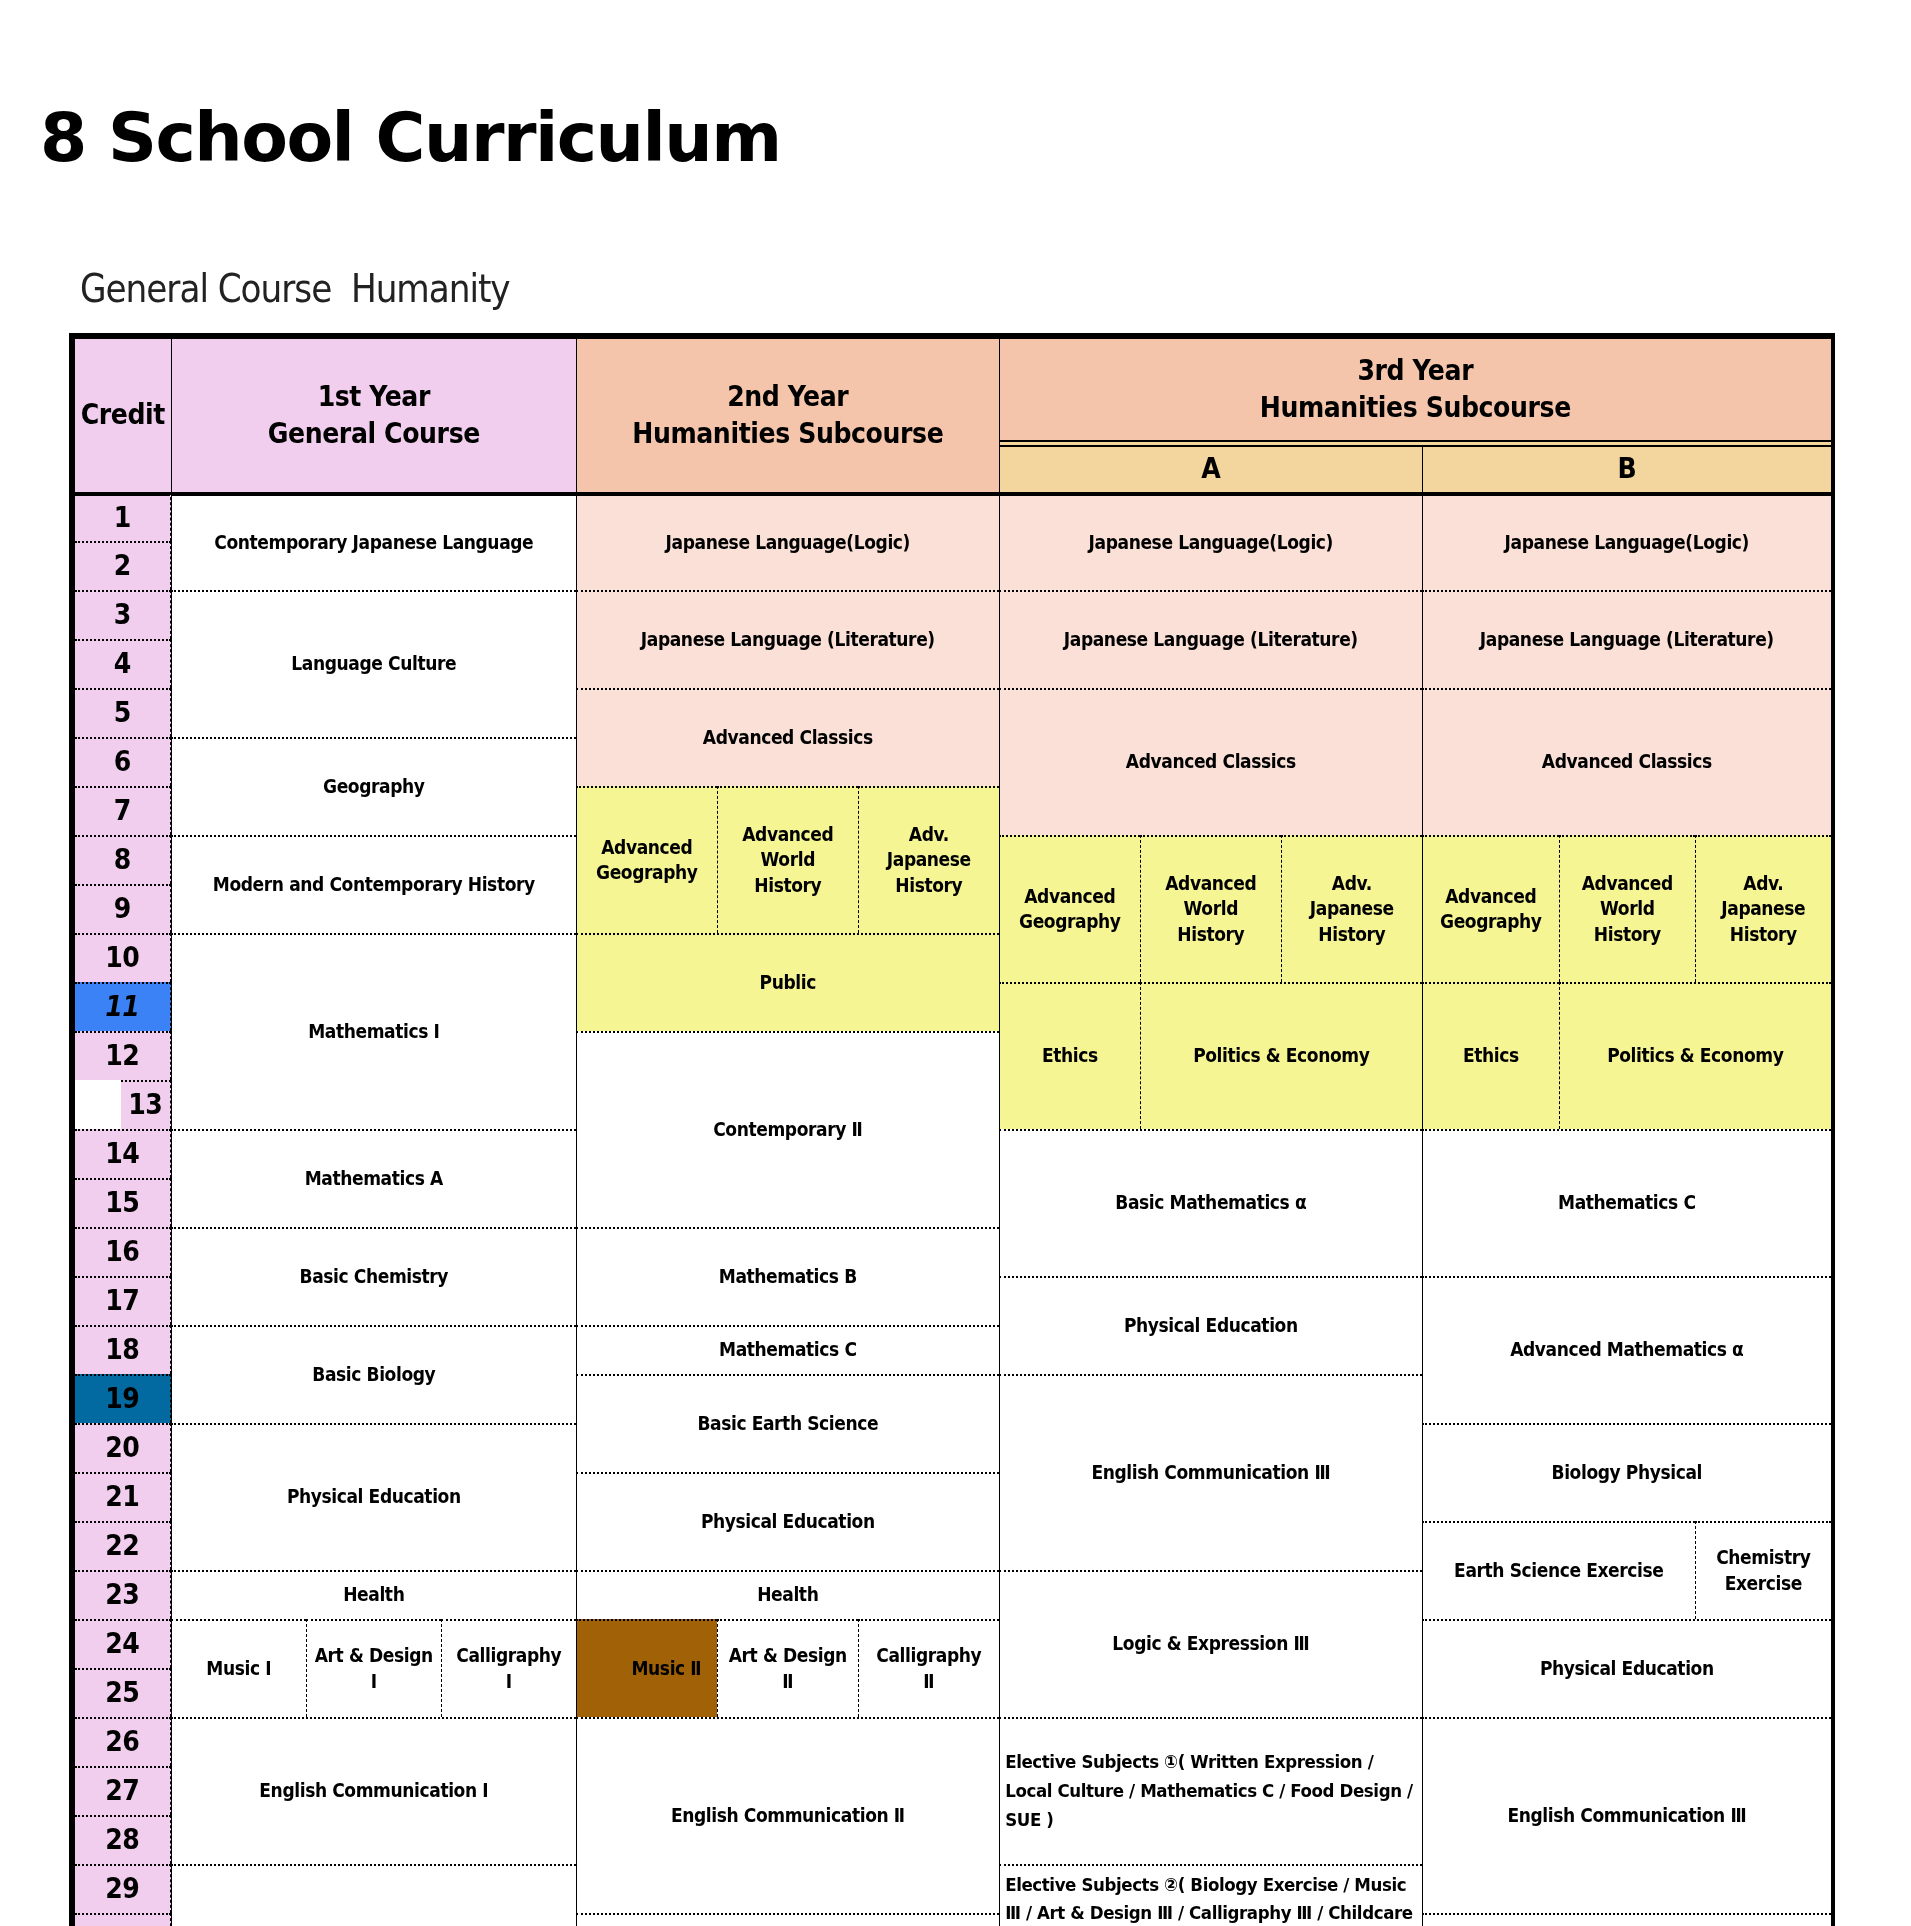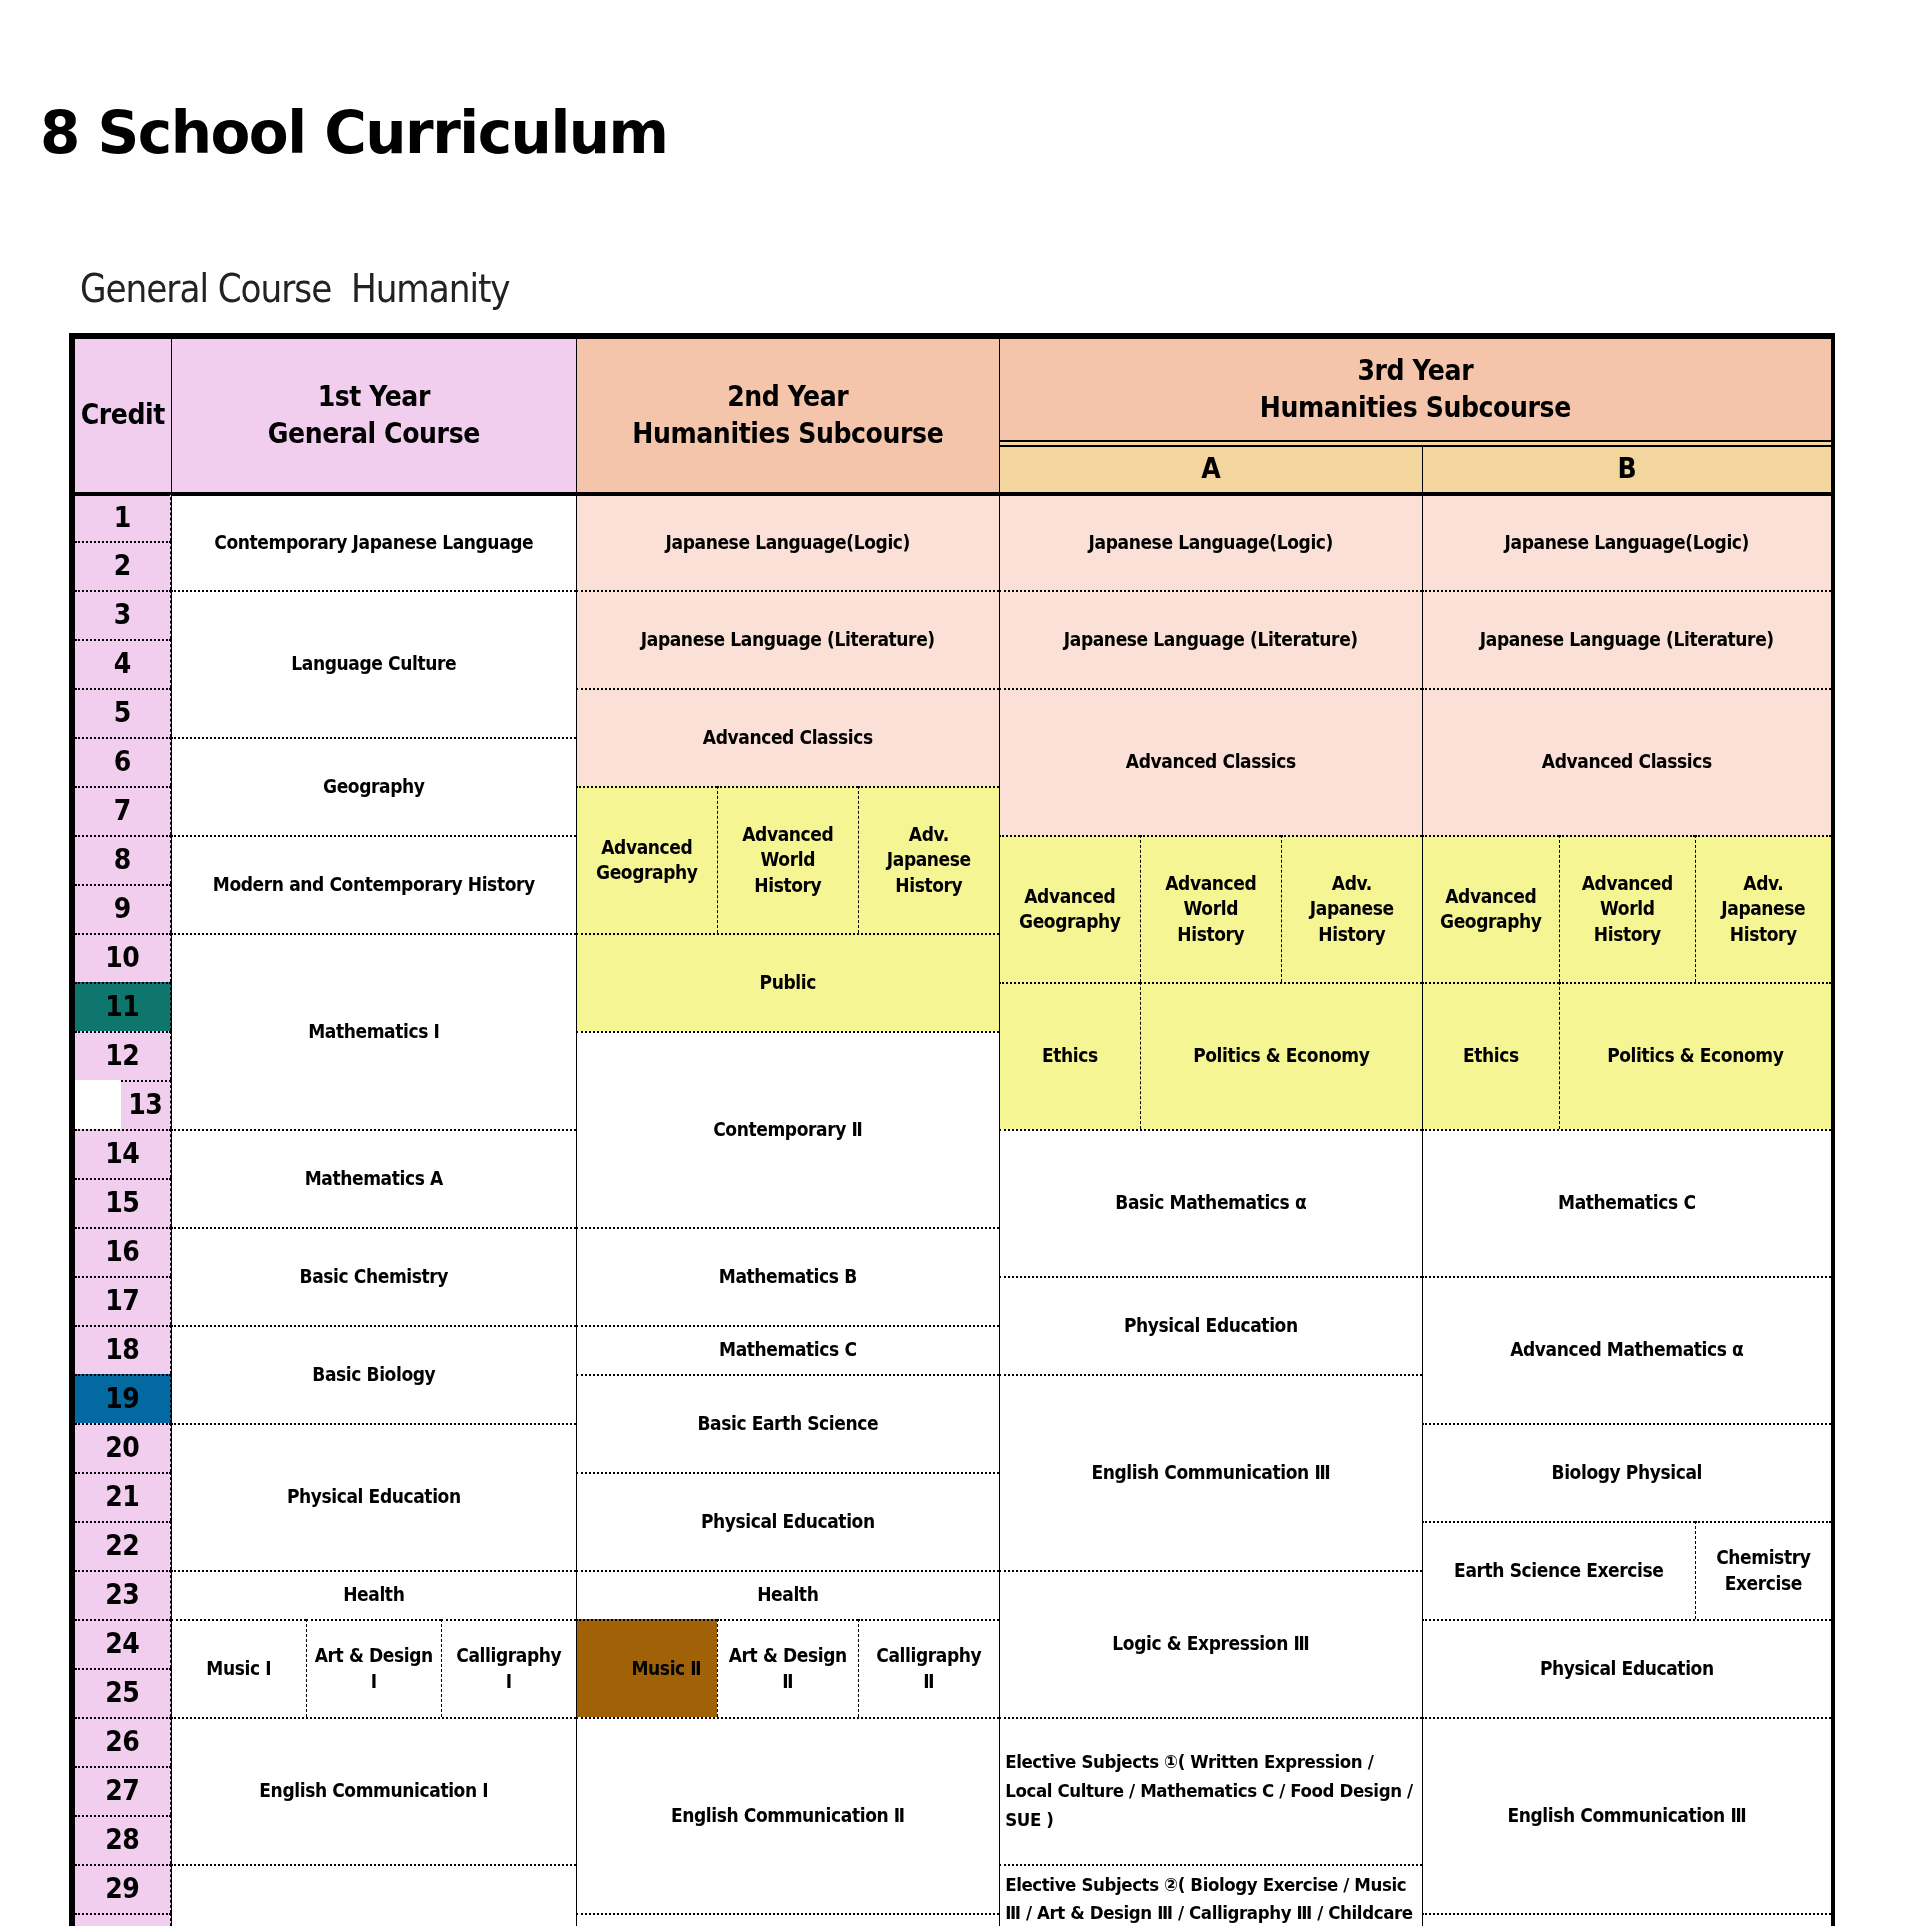--- a/index.html
+++ b/index.html
@@ -1,17 +1,17 @@
 <!DOCTYPE html>
 <html style="font-size:6.2px"><head>
 <meta charset="utf-8">
 <style>
   html, body { margin:0; padding:0; background:#ffffff; }
   body { width:1912px; height:2704px; position:relative; overflow:hidden; font-family:"Liberation Sans", "DejaVu Sans", sans-serif; color:#000; }
-  .page-title { position:absolute; left:40px; top:104px; font-family:"DejaVu Sans", sans-serif; font-weight:bold; font-size:58px; letter-spacing:-1.5px; line-height:1; }
+  .page-title { position:absolute; left:40px; top:104px; font-family:"DejaVu Sans", sans-serif; font-weight:bold; font-size:68px; letter-spacing:-1.5px; line-height:1; }
   .page-subtitle { position:absolute; left:80px; top:266px; font-family:"DejaVu Sans", sans-serif; font-size:39px; color:#222; letter-spacing:-1.2px; transform:scaleX(0.88); transform-origin:left top; white-space:pre; }
   .table-wrap { position:absolute; left:69px; top:333px; width:1766px; height:1927px; background:#000; }
   .grid { position:absolute; left:5.8px; top:5.8px; width:1755px; height:1916px; background:#fff; display:grid;
     grid-template-columns: 96px 135px 135px 135px 141px 141px 141px 141px 141px 141px 137px 136px 136px;
     grid-template-rows: 101px 7px 45px repeat(32, 49px) 60px 80px 46px; }
   .cell { display:flex; align-items:center; justify-content:center; text-align:center; font-weight:bold; font-size:19px; line-height:1.35; box-sizing:border-box; padding:0 3.9px; overflow:hidden; font-family:"DejaVu Sans Condensed","DejaVu Sans", sans-serif; letter-spacing:-0.4px; }
   .cell.left { justify-content:flex-start; text-align:left; padding-left:5.4px; }
   .hdr { font-size:28px; font-weight:bold; letter-spacing:-0.4px; }
   .credit-num { font-size:28px; font-weight:bold; }
   .bl-solid { border-left:1.9px solid #000; }
@@ -37,21 +37,21 @@
   <div class="cell credit-num" style="background: rgb(241, 205, 238); border-top: 4.6px solid rgb(0, 0, 0); border-right: 1.9px dashed rgb(0, 0, 0); grid-area: 4 / 1 / 5 / 2;">1</div>
       <div class="cell credit-num" style="background: rgb(241, 205, 238); border-top: 2.3px dotted rgb(0, 0, 0); border-right: 1.9px dashed rgb(0, 0, 0); grid-area: 5 / 1 / 6 / 2;">2</div>
       <div class="cell credit-num" style="background: rgb(241, 205, 238); border-top: 2.3px dotted rgb(0, 0, 0); border-right: 1.9px dashed rgb(0, 0, 0); grid-area: 6 / 1 / 7 / 2;">3</div>
       <div class="cell credit-num" style="background: rgb(241, 205, 238); border-top: 2.3px dotted rgb(0, 0, 0); border-right: 1.9px dashed rgb(0, 0, 0); grid-area: 7 / 1 / 8 / 2;">4</div>
       <div class="cell credit-num" style="background: rgb(241, 205, 238); border-top: 2.3px dotted rgb(0, 0, 0); border-right: 1.9px dashed rgb(0, 0, 0); grid-area: 8 / 1 / 9 / 2;">5</div>
       <div class="cell credit-num" style="background: rgb(241, 205, 238); border-top: 2.3px dotted rgb(0, 0, 0); border-right: 1.9px dashed rgb(0, 0, 0); grid-area: 9 / 1 / 10 / 2;">6</div>
       <div class="cell credit-num" style="background: rgb(241, 205, 238); border-top: 2.3px dotted rgb(0, 0, 0); border-right: 1.9px dashed rgb(0, 0, 0); grid-area: 10 / 1 / 11 / 2;">7</div>
       <div class="cell credit-num" style="background: rgb(241, 205, 238); border-top: 2.3px dotted rgb(0, 0, 0); border-right: 1.9px dashed rgb(0, 0, 0); grid-area: 11 / 1 / 12 / 2;">8</div>
       <div class="cell credit-num" style="background: rgb(241, 205, 238); border-top: 2.3px dotted rgb(0, 0, 0); border-right: 1.9px dashed rgb(0, 0, 0); grid-area: 12 / 1 / 13 / 2;">9</div>
       <div class="cell credit-num" style="background: rgb(241, 205, 238); border-top: 2.3px dotted rgb(0, 0, 0); border-right: 1.9px dashed rgb(0, 0, 0); grid-area: 13 / 1 / 14 / 2;">10</div>
-      <div class="cell credit-num" style="background: #0f766e; border-top: 2.3px dotted rgb(0, 0, 0); border-right: 1.9px dashed rgb(0, 0, 0); grid-area: 14 / 1 / 15 / 2;">11</div>
+      <div class="cell credit-num" style="background: #3b82f6; border-top: 2.3px dotted rgb(0, 0, 0); border-right: 1.9px dashed rgb(0, 0, 0); grid-area: 14 / 1 / 15 / 2; font-style: italic;">11</div>
       <div class="cell credit-num" style="background: rgb(241, 205, 238); border-top: 2.3px dotted rgb(0, 0, 0); border-right: 1.9px dashed rgb(0, 0, 0); grid-area: 15 / 1 / 16 / 2;">12</div>
       <div class="cell credit-num" style="background: rgb(241, 205, 238); border-top: 2.3px dotted rgb(0, 0, 0); border-right: 1.9px dashed rgb(0, 0, 0); grid-area: 16 / 1 / 17 / 2; margin-left: 46px;">13</div>
       <div class="cell credit-num" style="background: rgb(241, 205, 238); border-top: 2.3px dotted rgb(0, 0, 0); border-right: 1.9px dashed rgb(0, 0, 0); grid-area: 17 / 1 / 18 / 2;">14</div>
       <div class="cell credit-num" style="background: rgb(241, 205, 238); border-top: 2.3px dotted rgb(0, 0, 0); border-right: 1.9px dashed rgb(0, 0, 0); grid-area: 18 / 1 / 19 / 2;">15</div>
       <div class="cell credit-num" style="background: rgb(241, 205, 238); border-top: 2.3px dotted rgb(0, 0, 0); border-right: 1.9px dashed rgb(0, 0, 0); grid-area: 19 / 1 / 20 / 2;">16</div>
       <div class="cell credit-num" style="background: rgb(241, 205, 238); border-top: 2.3px dotted rgb(0, 0, 0); border-right: 1.9px dashed rgb(0, 0, 0); grid-area: 20 / 1 / 21 / 2;">17</div>
       <div class="cell credit-num" style="background: rgb(241, 205, 238); border-top: 2.3px dotted rgb(0, 0, 0); border-right: 1.9px dashed rgb(0, 0, 0); grid-area: 21 / 1 / 22 / 2;">18</div>
       <div class="cell credit-num" style="background: #0369a1; border-top: 2.3px dotted rgb(0, 0, 0); border-right: 1.9px dashed rgb(0, 0, 0); grid-area: 22 / 1 / 23 / 2; text-align: right;">19</div>
       <div class="cell credit-num" style="background: rgb(241, 205, 238); border-top: 2.3px dotted rgb(0, 0, 0); border-right: 1.9px dashed rgb(0, 0, 0); grid-area: 23 / 1 / 24 / 2;">20</div>
       <div class="cell credit-num" style="background: rgb(241, 205, 238); border-top: 2.3px dotted rgb(0, 0, 0); border-right: 1.9px dashed rgb(0, 0, 0); grid-area: 24 / 1 / 25 / 2;">21</div>

